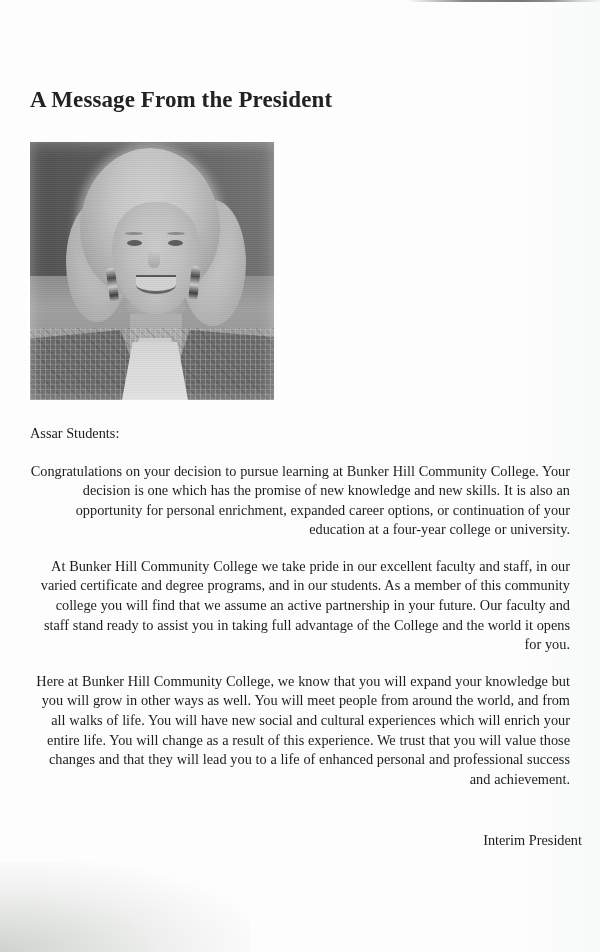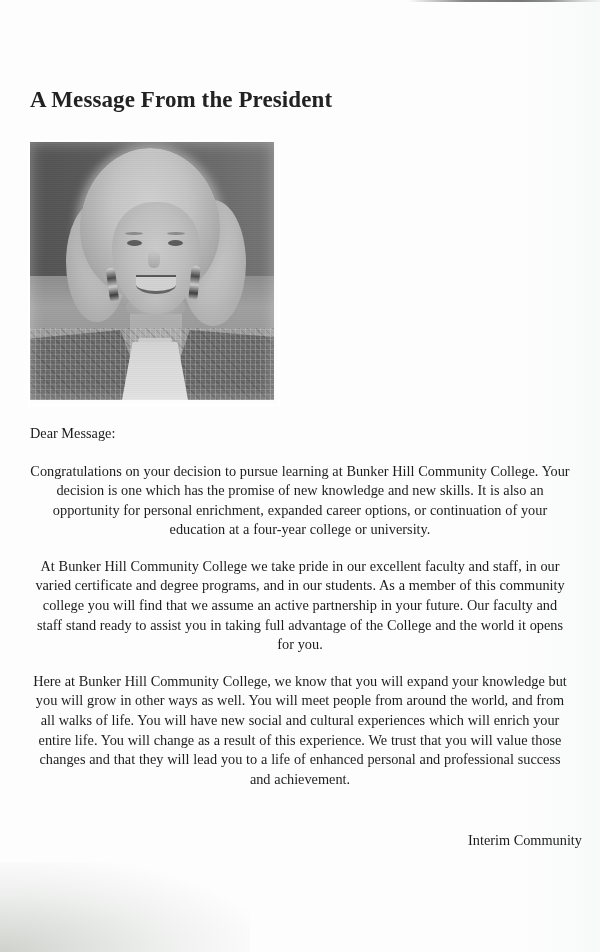--- a/index.html
+++ b/index.html
@@ -273,21 +273,21 @@
   }
   .salutation {
     font-size: 14.3px;
     line-height: 19.5px;
     margin: 0 0 18px 0;
   }
   .para {
     font-size: 14.3px;
     line-height: 19.6px;
     margin: 0 0 17px 0;
-    text-align: center;
+    text-align: right;
     word-spacing: 0.2px;
   }
   .para:last-child { margin-bottom: 16px; }
 
   .signature {
     position: absolute;
     right: 30px;
     top: 830px;
     width: 300px;
     text-align: right;
@@ -332,25 +332,25 @@
       <div class="ph-tweed-mask"></div>
       <div class="ph-white"></div>
       <div class="ph-halftone"></div>
       <div class="ph-grain"></div>
       <div class="ph-vignette"></div>
     </div>
   </div>
   <div class="photo-edge"></div>
 
   <div class="letter">
-    <p class="salutation">Dear Message:</p>
+    <p class="salutation">Assar Students:</p>
     <p class="para">Congratulations on your decision to pursue learning at Bunker Hill Community College. Your decision is one which has the promise of new knowledge and new skills. It is also an opportunity for personal enrichment, expanded career options, or continuation of your education at a four-year college or university.</p>
     <p class="para">At Bunker Hill Community College we take pride in our excellent faculty and staff, in our varied certificate and degree programs, and in our students. As a member of this community college you will find that we assume an active partnership in your future. Our faculty and staff stand ready to assist you in taking full advantage of the College and the world it opens for you.</p>
     <p class="para">Here at Bunker Hill Community College, we know that you will expand your knowledge but you will grow in other ways as well. You will meet people from around the world, and from all walks of life. You will have new social and cultural experiences which will enrich your entire life. You will change as a result of this experience. We trust that you will value those changes and that they will lead you to a life of enhanced personal and professional success and achievement.</p>
   </div>
 
   <div class="signature">
-    <span class="sig-line">Interim Community</span>
+    <span class="sig-line">Interim President</span>
   </div>
 
 </div>
 
 <div class="scan-shade-bottom"></div>
 
 </body></html>

